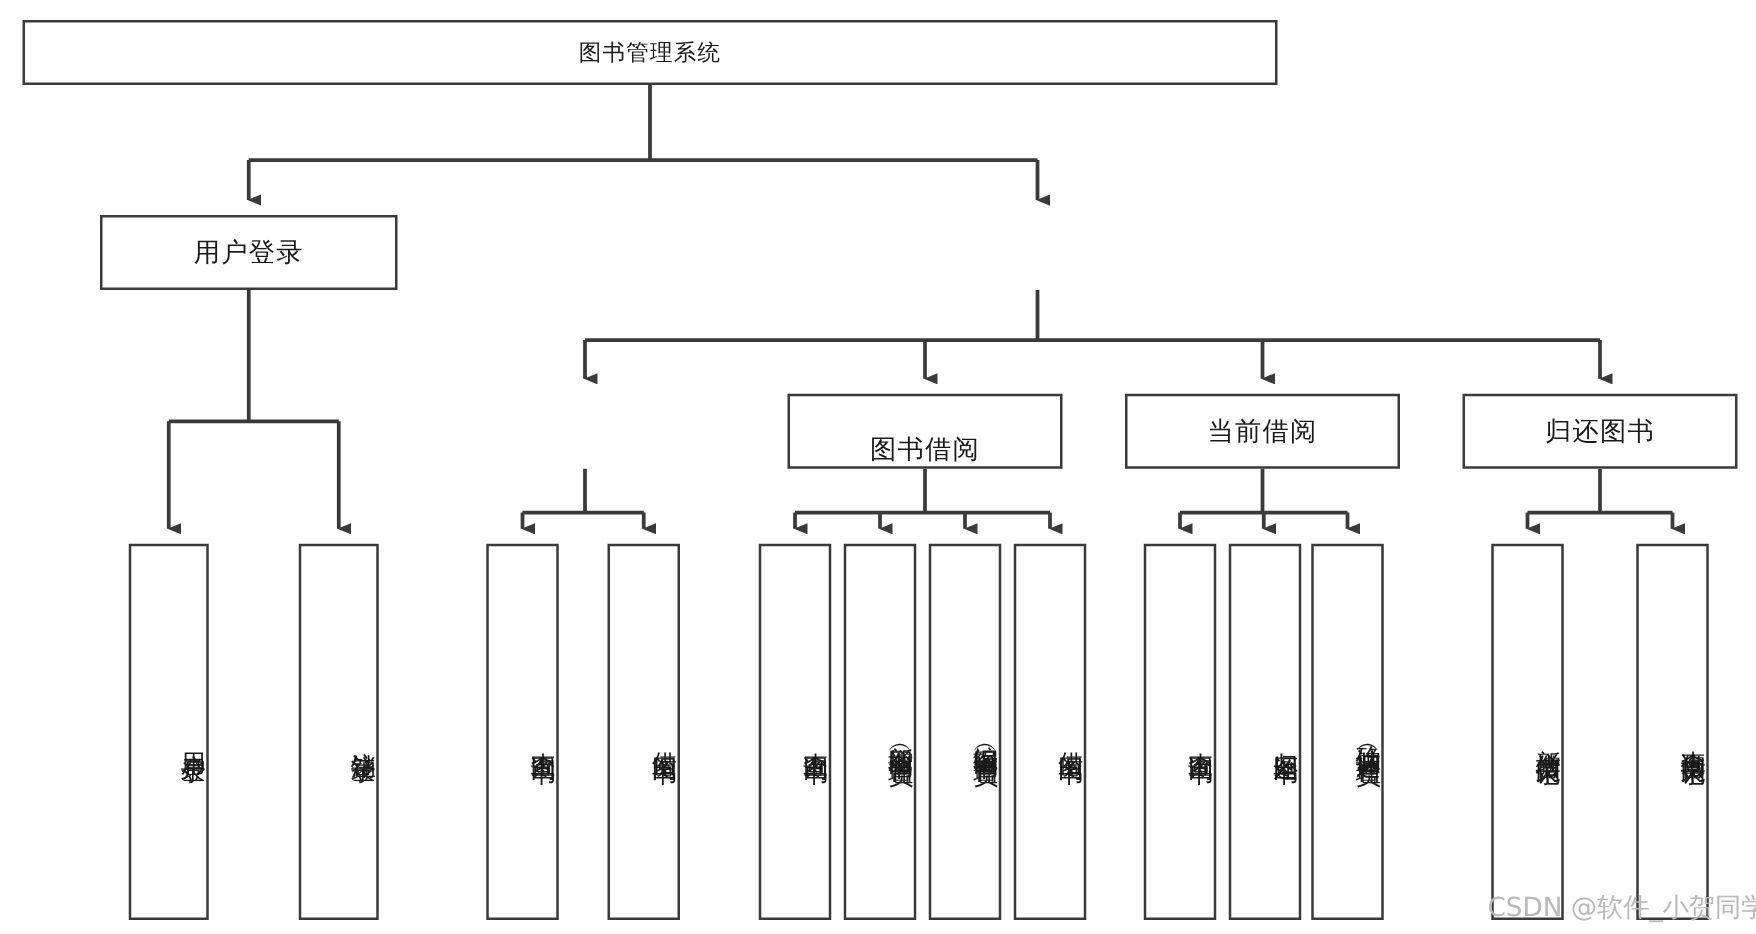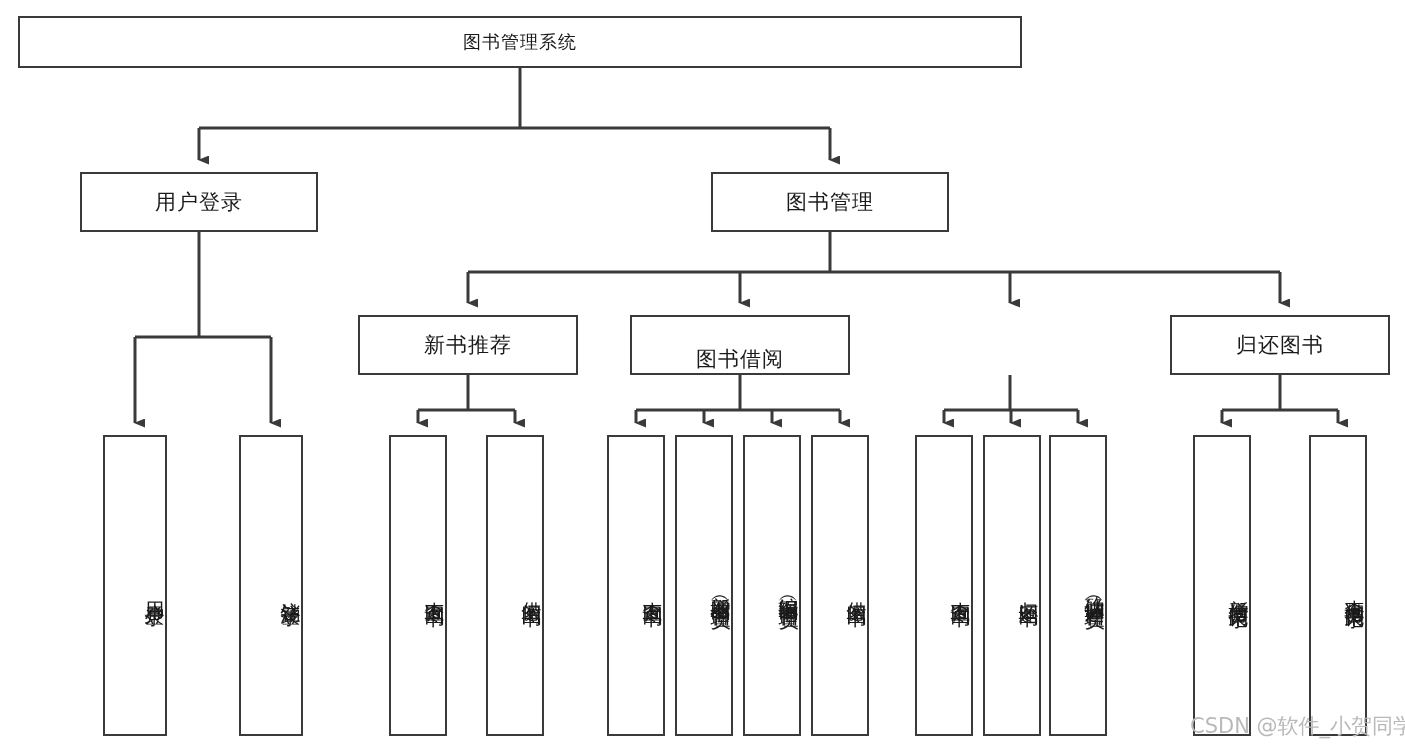--- a/index.html
+++ b/index.html
@@ -120,29 +120,26 @@
     </g>
   </svg>
 
   <div class="node horiz root" style="left:18px; top:16px; width:1004px; height:52px;">
     <span>图书管理系统</span>
   </div>
 
   <div class="node horiz" style="left:80px; top:172px; width:238px; height:60px;">
     <span>用户登录</span>
   </div>
-  <div class="node horiz" style="left:711px; top:172px; width:238px; height:60px;">
-    <span>图书管理</span>
-  </div>
 
-  <div class="node horiz" style="left:358px; top:315px; width:220px; height:60px;">
-    <span>新书推荐</span>
-  </div>
   <div class="node horiz" style="left:630px; top:315px; width:220px; height:60px;align-items:flex-end;">
     <span>图书借阅</span>
+  </div>
+  <div class="node horiz" style="left:900px; top:315px; width:220px; height:60px;">
+    <span>当前借阅</span>
   </div>
   <div class="node horiz" style="left:1170px; top:315px; width:220px; height:60px;">
     <span>归还图书</span>
   </div>
 
   <div class="node vert" style="left:103px; top:435px; width:64px; height:301px;">
     <span class="vtext">用户登录</span>
   </div>
   <div class="node vert" style="left:239px; top:435px; width:64px; height:301px;">
     <span class="vtext">注销登录</span>

